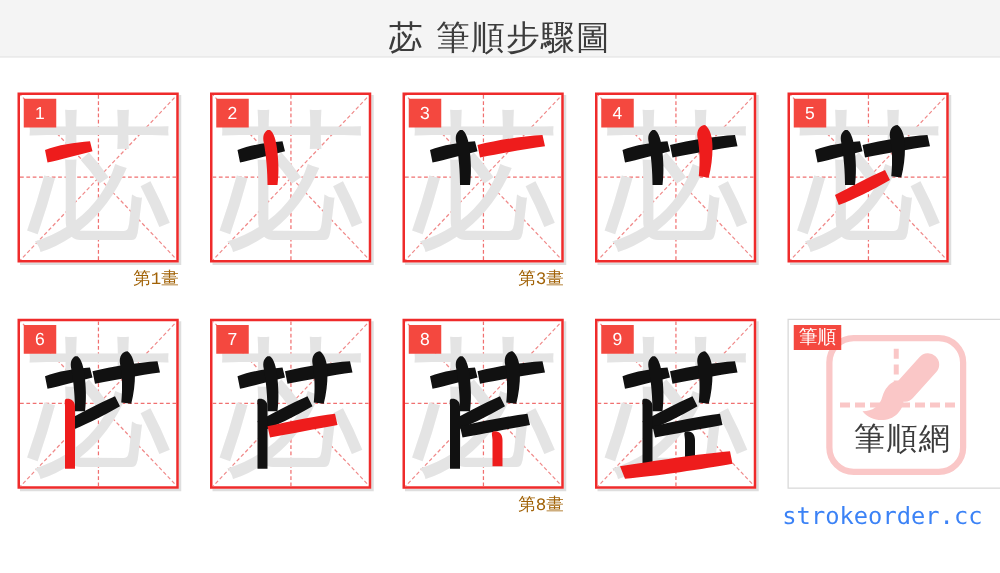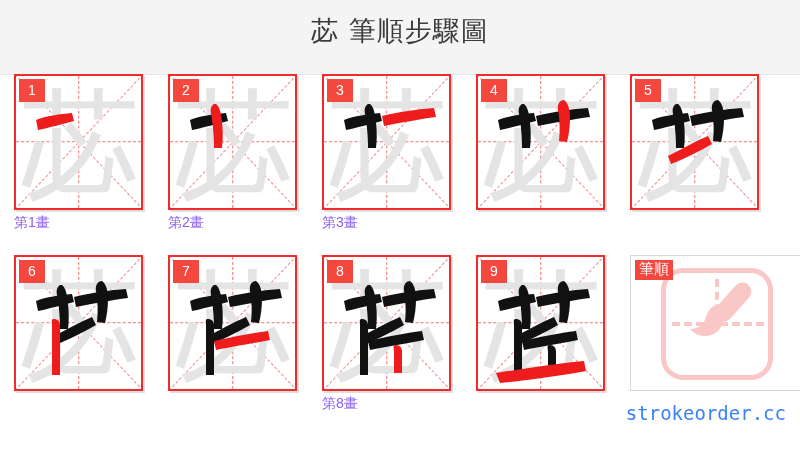--- a/index.html
+++ b/index.html
@@ -13,21 +13,21 @@
   #page {
     position: relative;
     width: 800px; height: 458px;
     background: #ffffff;
   }
 
   
   .header {
     position: absolute;
     left: 0; top: 0;
-    width: 800px; height: 75px;
+    width: 800px; height: 46px;
     background: #f4f4f4;
     border-bottom: 1px solid #e6e6e6;
   }
   .header-title {
     position: absolute;
     left: 0; top: 0;
     width: 800px; height: 62px;
     line-height: 62px;
     text-align: center;
     font-size: 27px;
@@ -118,24 +118,24 @@
     line-height: 23px;
     text-align: center;
     font-family: "Liberation Sans", sans-serif;
     z-index: 4;
   }
 
   .caption {
     position: absolute;
     left: 0; top: 140px;
     width: 129px;
-    text-align: left;
+    text-align: right;
     font-size: 14px;
-    color: #8b5cf6;
-    font-family: Liberation Sans, sans-serif;
+    color: #a16207;
+    font-family: Liberation Mono, monospace;
     white-space: nowrap;
   }
 
   
   .logo-box {
     position: absolute;
     top: 0;
     width: 175px;
     height: 136px;
     background: #ffffff;
@@ -234,21 +234,20 @@
             <div class="gl gl-d gl-d2"></div>
             <div class="glyph glyph-ghost">苾</div>
             <div class="strokes-layer">
               <svg viewBox="0 0 129 136">
                 <path d="M20,44 C30,40 44,38 56,37 L58,45 C46,48 32,52 22,54 Z" fill="#111111"></path>
                 <path d="M46,28 C49,30 51,36 52,46 C53,56 53,64 52,72 L44,72 C44,62 43,48 41,38 C40,33 41,30 44,28 Z" fill="#ee1c1c"></path>
               </svg>
             </div>
             <div class="badge">2</div>
           </div>
-          <div class="caption">第2畫</div>
         </div>
         <div class="cell-wrap" style="left: 308px;">
           <div class="cell">
             <div class="gl gl-h"></div>
             <div class="gl gl-v"></div>
             <div class="gl gl-d gl-d1"></div>
             <div class="gl gl-d gl-d2"></div>
             <div class="glyph glyph-ghost">苾</div>
             <div class="strokes-layer">
               <svg viewBox="0 0 129 136">
@@ -391,20 +390,21 @@
         </div>
         <div class="logo-box" style="left: 616px;">
           <div class="logo-badge">筆順</div>
           <div class="logo-mark">
             <div class="dash-v"></div>
             <div class="dash-h"></div>
             <svg width="102" height="102" viewBox="0 0 102 102">
               <rect x="58" y="6" width="18" height="46" rx="9" transform="rotate(42 67 29)" fill="#fac7c7"></rect>
               <path d="M50,32 C58,38 60,50 52,58 C44,66 30,64 24,56 C32,56 38,52 40,44 C42,38 45,34 50,32 Z" fill="#fac7c7"></path>
             </svg>
+            <div class="logo-text">筆順網</div>
           </div>
         </div>
       </div>
 
   </div>
 
   <div class="watermark">strokeorder.cc</div>
 </div>
 
 </body></html>

